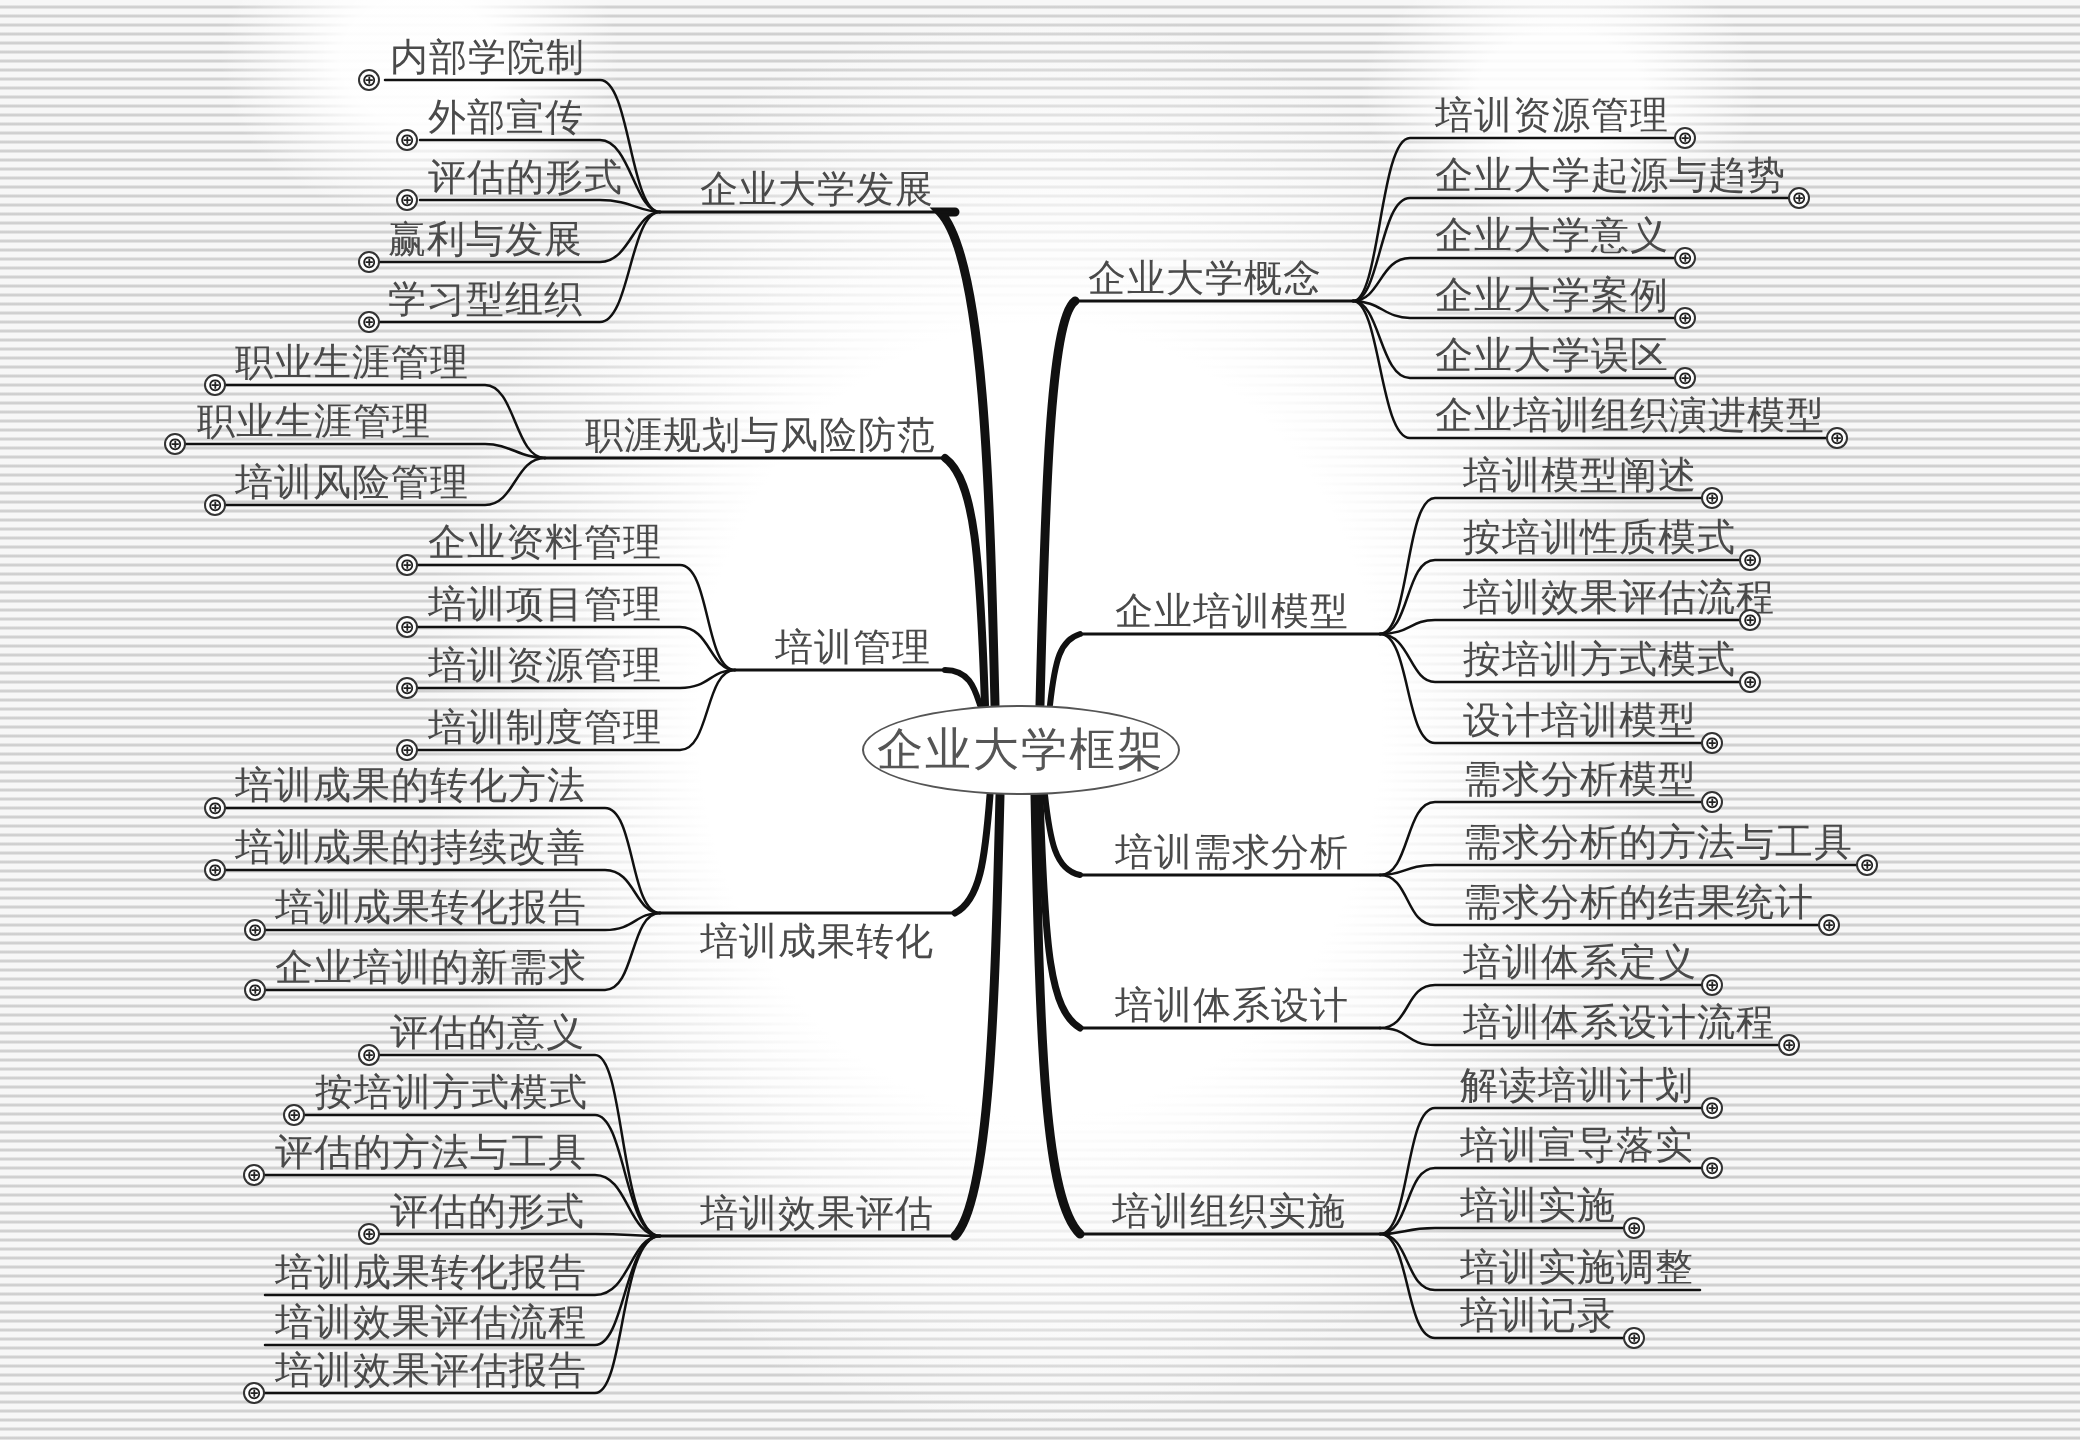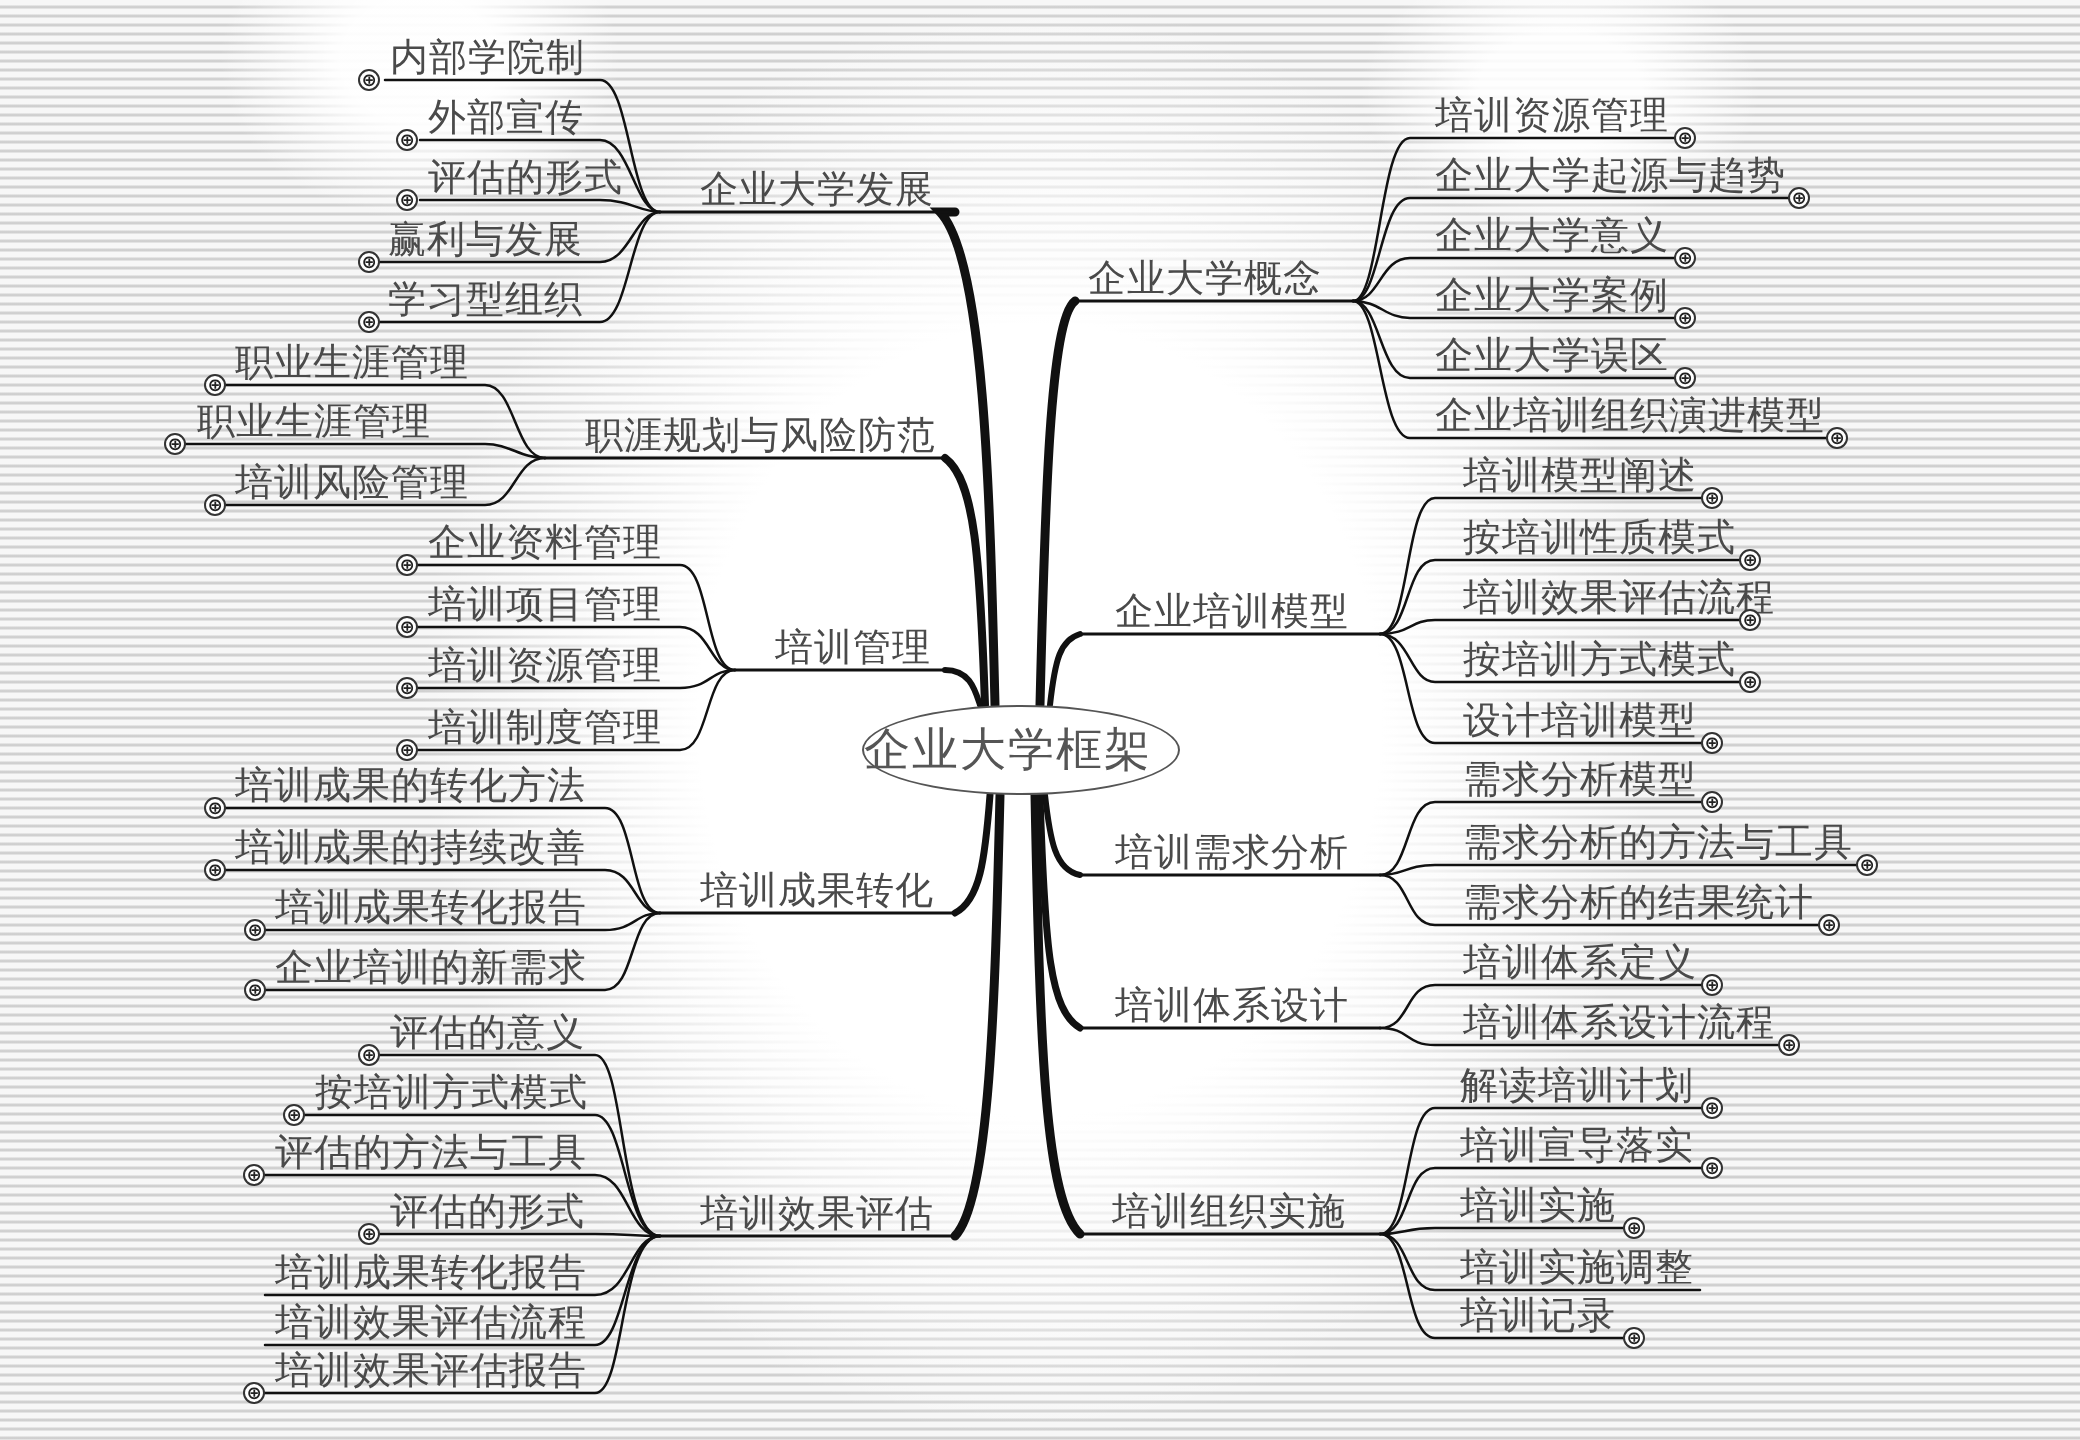--- a/index.html
+++ b/index.html
@@ -10,21 +10,21 @@
   .glow{position:absolute;inset:0;
     background:
       radial-gradient(ellipse 620px 720px at 1040px 720px, rgba(255,255,255,1) 55%, rgba(255,255,255,0) 100%),
       radial-gradient(ellipse 200px 160px at 420px 60px, rgba(255,255,255,0.95) 40%, rgba(255,255,255,0) 100%),
       radial-gradient(ellipse 200px 140px at 1560px 90px, rgba(255,255,255,0.9) 40%, rgba(255,255,255,0) 100%);}
   svg.lines{position:absolute;left:0;top:0;}
   .node{position:absolute;white-space:nowrap;color:#4a4a4a;line-height:1;letter-spacing:1px;}
   .main{font-size:38px;}
   .leaf{font-size:38px;}
   .center-node{position:absolute;left:862px;top:705px;width:318px;height:90px;border:2px solid #555;border-radius:50%;
-    background:#fff;display:flex;align-items:center;box-sizing:border-box;}
+    background:#fff;display:flex;align-items:center;justify-content:center;box-sizing:border-box;}
   .center-node span{font-size:46px;color:#555;letter-spacing:2px;}
   .expand{position:absolute;width:22px;height:22px;border:2px solid #333;border-radius:50%;background:#fff;box-sizing:border-box;
     display:flex;align-items:center;justify-content:center;font-size:18px;line-height:1;color:#222;font-weight:bold;cursor:pointer;}
 </style>
 </head>
 <body>
 
 <div class="bg"></div>
 <div class="glow"></div>
 
@@ -115,21 +115,21 @@
   </g>
 </svg>
 
 <div class="center-node">
   <span>企业大学框架</span>
 </div>
 
 <div class="node main" style="left:700px;top:170px">企业大学发展</div>
 <div class="node main" style="left:585px;top:416px">职涯规划与风险防范</div>
 <div class="node main" style="left:775px;top:628px">培训管理</div>
-<div class="node main" style="left:700px;top:871px">培训成果转化</div>
+<div class="node main" style="left:700px;top:922px">培训成果转化</div>
 <div class="node main" style="left:700px;top:1194px">培训效果评估</div>
 
 <div class="node main" style="left:1088px;top:259px">企业大学概念</div>
 <div class="node main" style="left:1115px;top:592px">企业培训模型</div>
 <div class="node main" style="left:1115px;top:833px">培训需求分析</div>
 <div class="node main" style="left:1115px;top:986px">培训体系设计</div>
 <div class="node main" style="left:1112px;top:1192px">培训组织实施</div>
 
 <div class="node leaf" style="left:390px;top:38px">内部学院制</div>
 <div class="node leaf" style="left:428px;top:98px">外部宣传</div>

